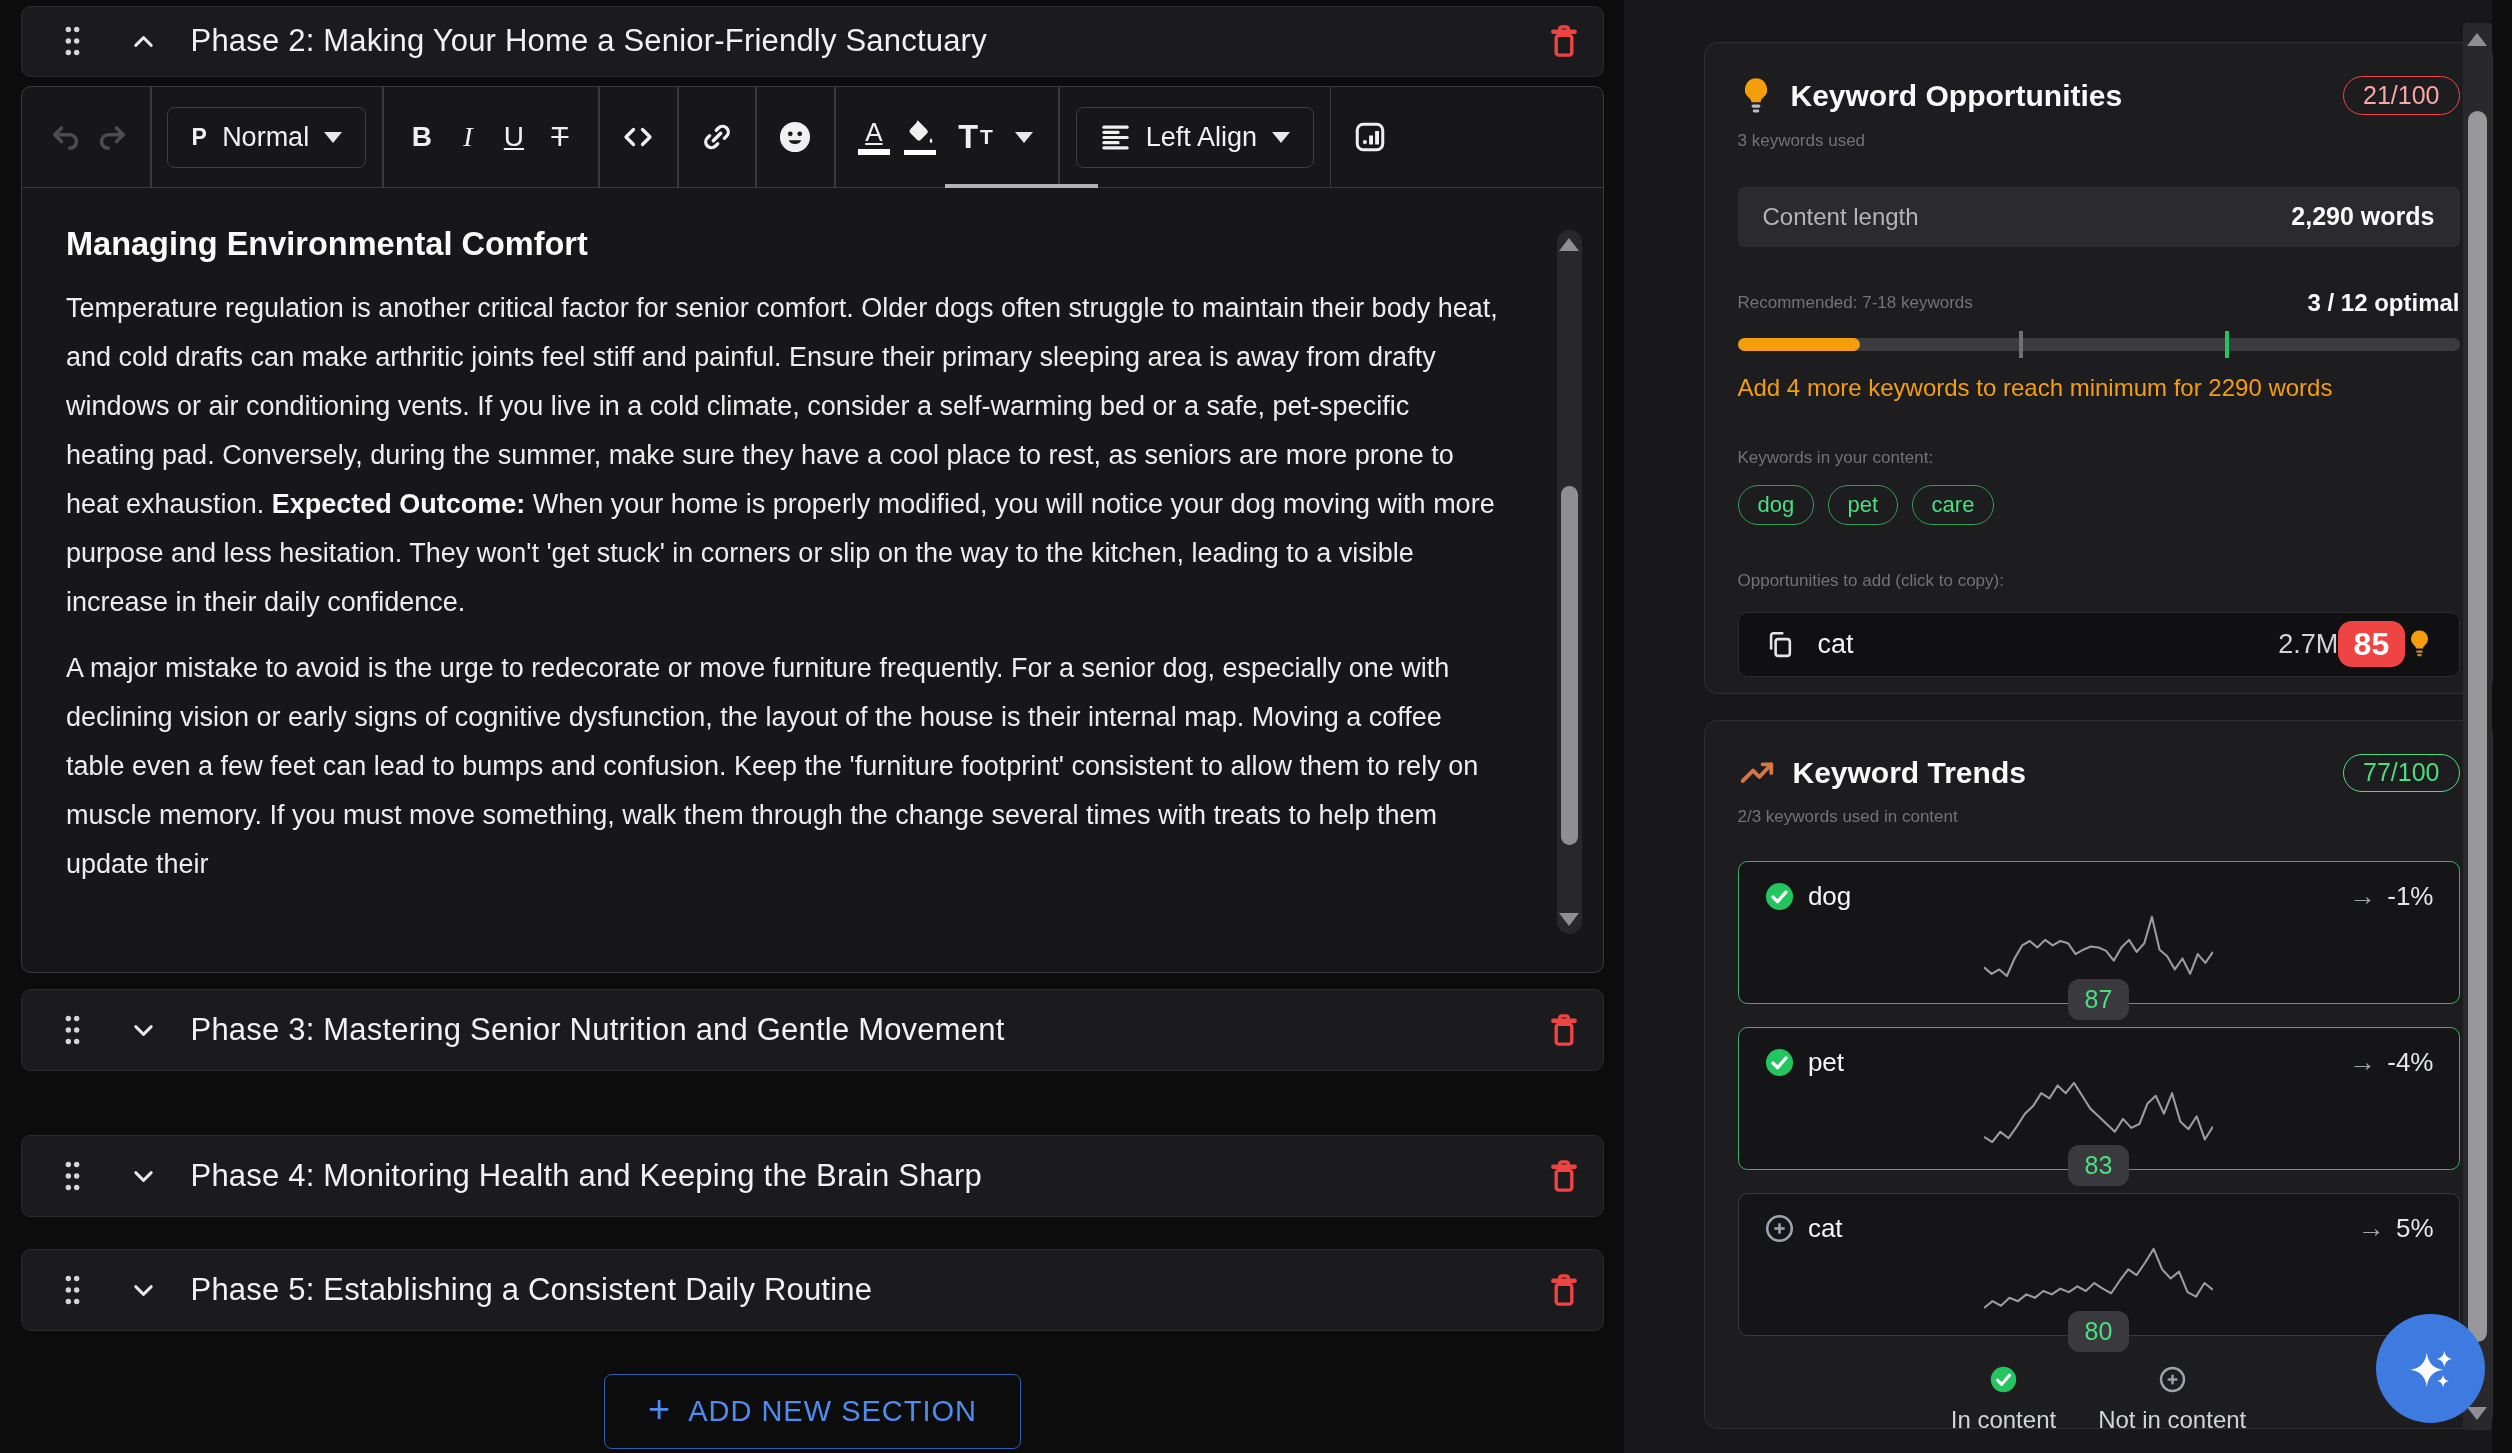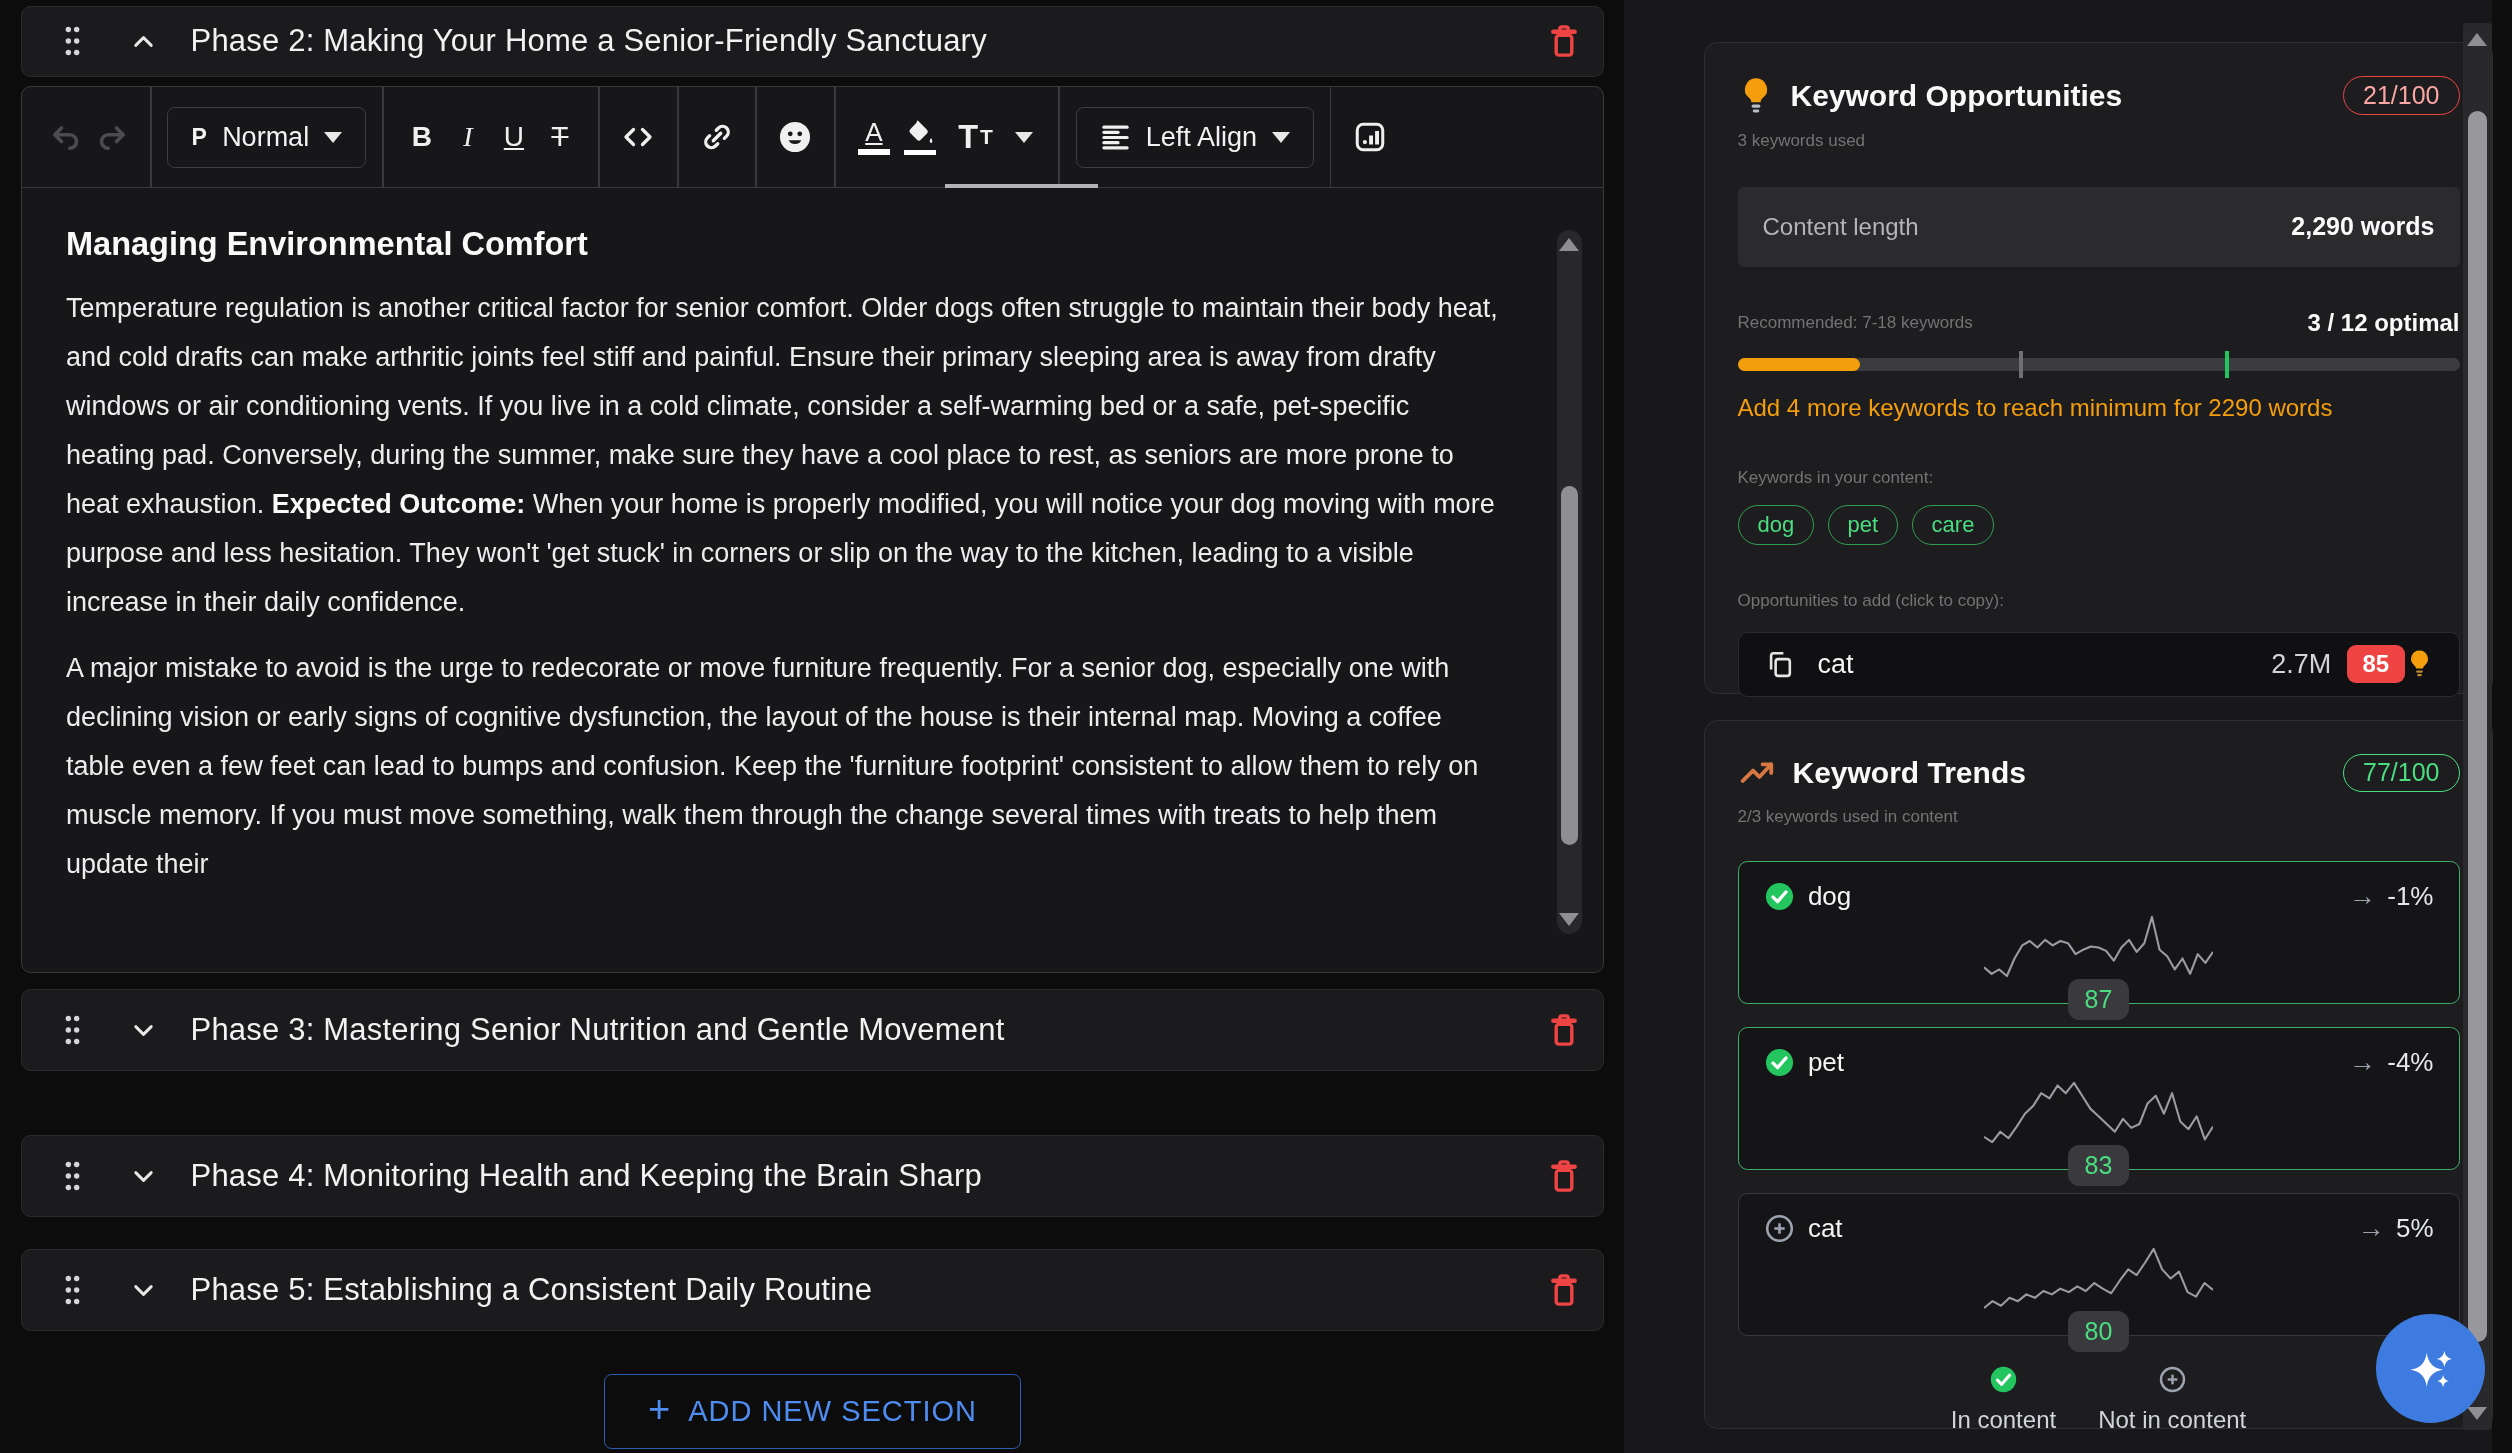--- a/index.html
+++ b/index.html
@@ -55,42 +55,42 @@
   .card-opp { top:42px; height:652px; }
   .card-trd { top:720px; height:709px; }
   .card-head { display:flex; align-items:center; }
   .card-title { font-size:30px; font-weight:700; color:#fafafa; margin-left:17px; }
   .score-pill { margin-left:auto; font-size:25px; padding:3.8px 19px; border-radius:955px; border:1.9px solid; background:transparent; }
   .pill-red { color:#fca5a5; border-color:#ef4444; }
   .pill-green { color:#4ade80; border-color:#4ade80; }
   .muted { color:#737373; font-size:17px; }
   .sub-note { margin-top:15.3px; }
 
-  .len-row { margin-top:36px; height:80px; background:#2b2b2e; border-radius:6px; display:flex; align-items:center; justify-content:space-between; padding:0 25px; }
+  .len-row { margin-top:36px; height:60px; background:#2b2b2e; border-radius:6px; display:flex; align-items:center; justify-content:space-between; padding:0 25px; }
   .len-label { color:#b3b3b8; font-size:24px; }
   .len-val { color:#fafafa; font-size:25px; font-weight:700; }
 
   .rec-row { margin-top:42px; display:flex; align-items:center; justify-content:space-between; }
   .rec-right { color:#fafafa; font-size:24px; font-weight:700; }
 
   .progress { position:relative; margin-top:21px; height:13.4px; background:#3c3c40; border-radius:6.7px; }
   .p-fill { position:absolute; left:0; top:0; height:13.4px; background:#f59e0b; border-radius:6.7px; }
   .p-tick { position:absolute; top:-6.7px; width:3.8px; height:27px; }
   .tick-gray { background:#6f6f74; } .tick-green { background:#22c55e; }
 
   .warn { margin-top:23px; color:#f59e0b; font-size:24px; }
   .lbl { margin-top:46px; }
   .pills { margin-top:17px; display:flex; gap:13.4px; }
   .kw-pill { border:1.9px solid #2f9e52; color:#4ade80; font-size:22px; padding:5.7px 19px; border-radius:955px; cursor:pointer; }
 
   .opp-row { margin-top:21px; height:65px; background:#101012; border:1px solid #2c2c2f; border-radius:9.6px; display:flex; align-items:center; padding:0 25px; cursor:pointer; }
   .opp-kw { color:#f5f5f5; font-size:27px; margin-left:23px; }
   .opp-right { margin-left:auto; display:flex; align-items:center; }
   .opp-vol { color:#d4d4d8; font-size:27px; }
-  .diff-badge { background:#ef4444; color:#fff; font-size:24px; font-weight:700; padding:4.8px 15.3px; border-radius:9px;margin-left:16px; }
+  .diff-badge { background:#ef4444; color:#fff; font-size:32px; font-weight:700; padding:4.8px 15.3px; border-radius:14px; }
 
   .trend-row { margin-top:23px; height:143px; border-radius:9.6px; background:#151517; border:1.9px solid #39393c; padding:19px 25px 15.3px 25px; display:flex; flex-direction:column; justify-content:space-between; cursor:pointer; }
   .trend-row.first { margin-top:34px; }
   .trend-row.in { border-color:#3fae68; }
   .t-top { display:flex; align-items:center; }
   .t-kw { color:#f5f5f5; font-size:26px; margin-left:13.4px; }
   .t-change { margin-left:auto; display:flex; align-items:center; gap:11.5px; }
   .t-arrow { color:#9ca3af; font-size:27px; }
   .t-pct { color:#e5e7eb; font-size:26px; }
   .t-bottom { display:flex; align-items:center; justify-content:space-between;flex-direction:column; }

